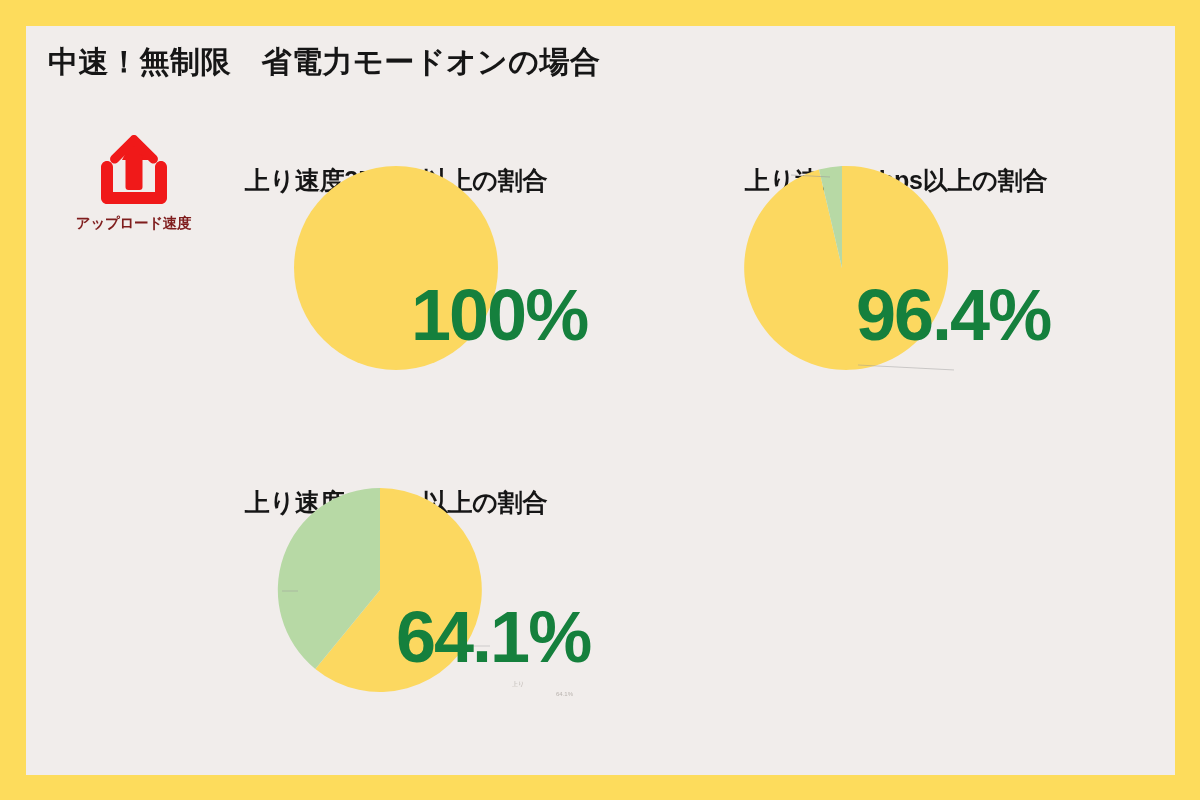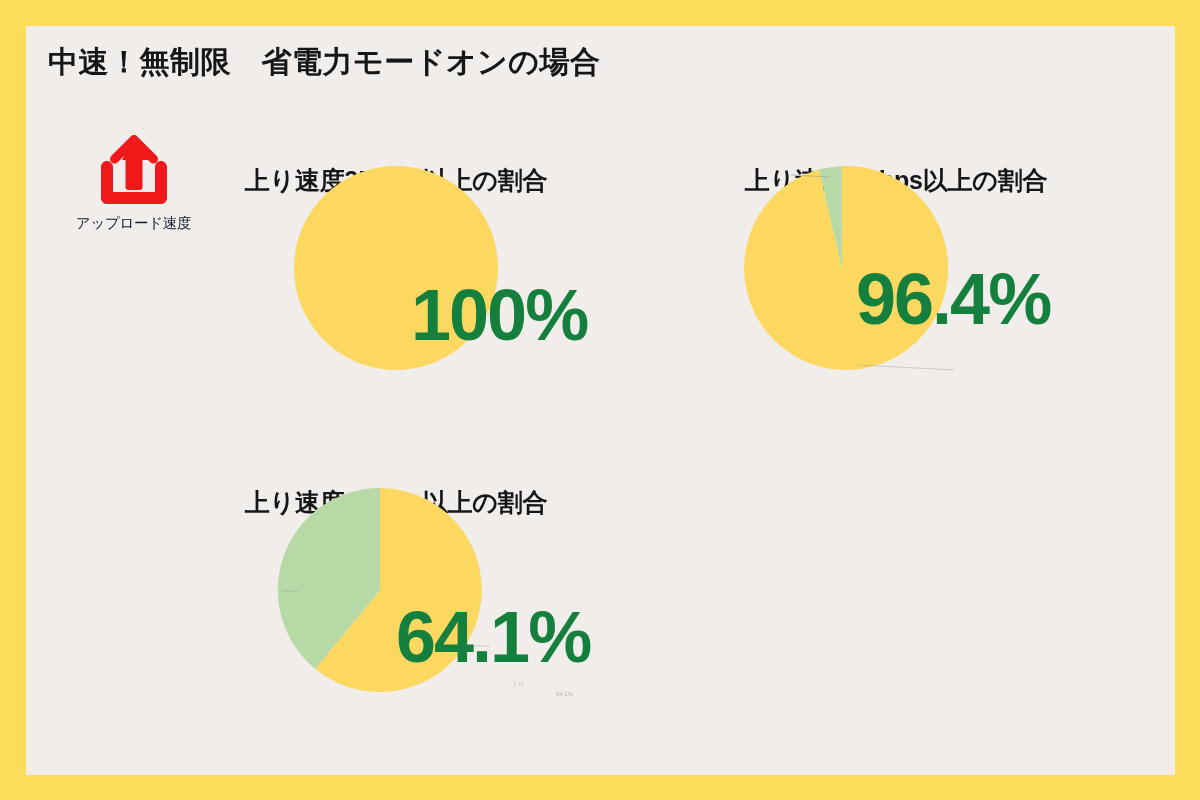--- a/index.html
+++ b/index.html
@@ -53,22 +53,22 @@
   }
 
   #upload-icon {
     display: block;
     margin: 0 auto;
   }
 
   #upload-label {
     margin-top: 4px;
     font-size: 14.5px;
-    font-weight: 400;
-    color: #0f172a;
+    font-weight: 700;
+    color: #7f1d1d;
     letter-spacing: -0.3px;
     white-space: nowrap;
   }
 
   
   .chart-cell {
     position: absolute;
   }
 
   .chart-title {
@@ -108,21 +108,21 @@
   }
 
   
   #cell-3mbps { left: 190px; top: 138px; width: 360px; height: 270px; }
   #cell-3mbps .pie-svg { left: 76px; top: 0px; }
   #cell-3mbps .big-pct { left: 195px; top: 115px; }
 
   
   #cell-6mbps { left: 660px; top: 138px; width: 420px; height: 270px; }
   #cell-6mbps .pie-svg { left: 52px; top: 0px; }
-  #cell-6mbps .big-pct { left: 170px; top: 99px; }
+  #cell-6mbps .big-pct { left: 170px; top: 115px; }
 
   
   #cell-8mbps { left: 190px; top: 460px; width: 360px; height: 270px; }
   #cell-8mbps .pie-svg { left: 60px; top: 0px; }
   #cell-8mbps .big-pct { left: 180px; top: 115px; }
 </style>
 </head>
 <body>
 
 <div id="frame">

